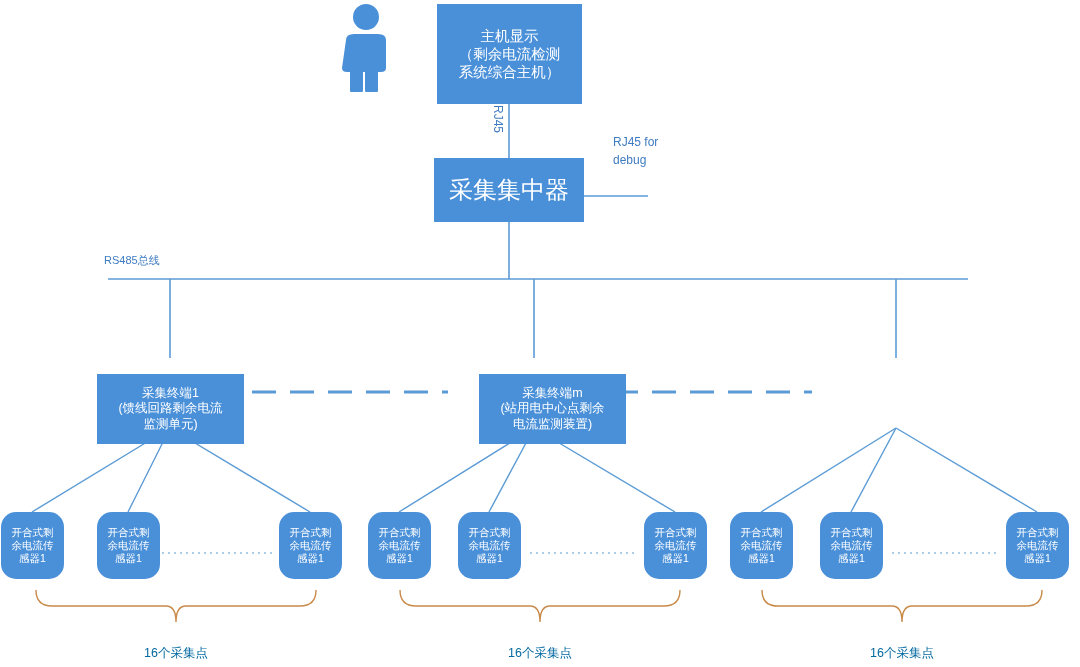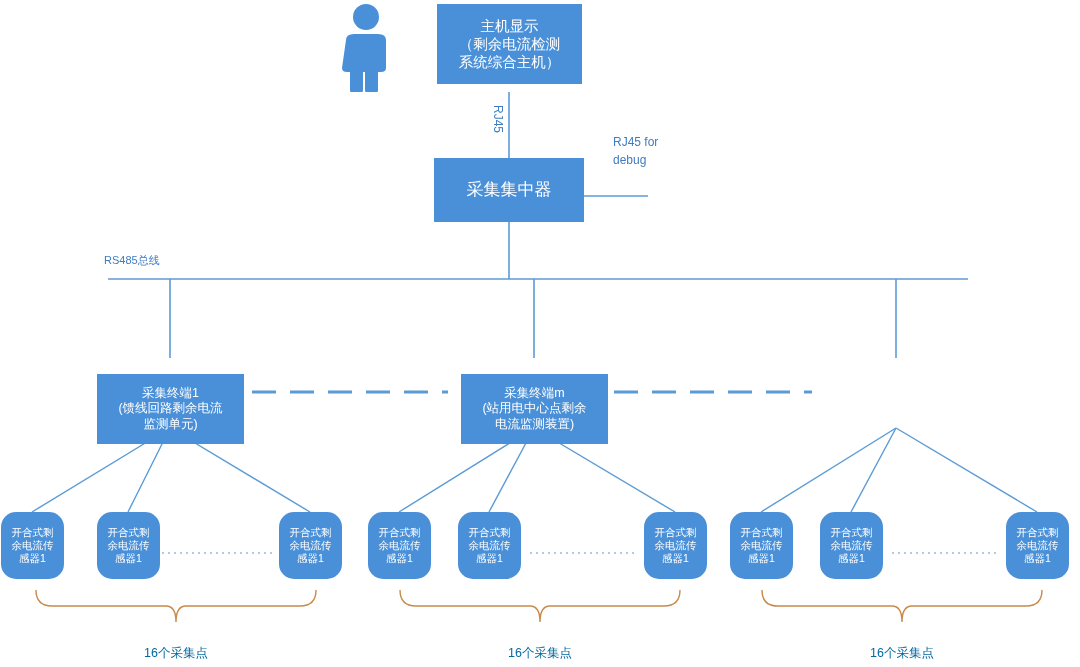--- a/index.html
+++ b/index.html
@@ -39,39 +39,39 @@
   .box-inner {
     width: 100%;
     padding: 0 3px;
     box-sizing: border-box;
     white-space: pre-line;
   }
   .host-box {
     left: 437px;
     top: 4px;
     width: 145px;
-    height: 80px;
+    height: 100px;
     font-size: 14.5px;
   }
   .concentrator-box {
     left: 434px;
     top: 158px;
     width: 150px;
     height: 64px;
-    font-size: 17px;
+    font-size: 24px;
   }
   .terminal-box {
     width: 147px;
     height: 70px;
     font-size: 12.5px;
     top: 358px;
     margin-top: 16px;
   }
   .terminal-1 { left: 97px; }
-  .terminal-m { left: 461px; justify-content: center; }
+  .terminal-m { left: 479px; justify-content: center; }
   .terminal-n { left: 823px; }
   .sensor-box {
     width: 63px;
     height: 67px;
     font-size: 10.5px;
     top: 512px;
     border-radius: 15px;
   }
   .label {
     position: absolute;

